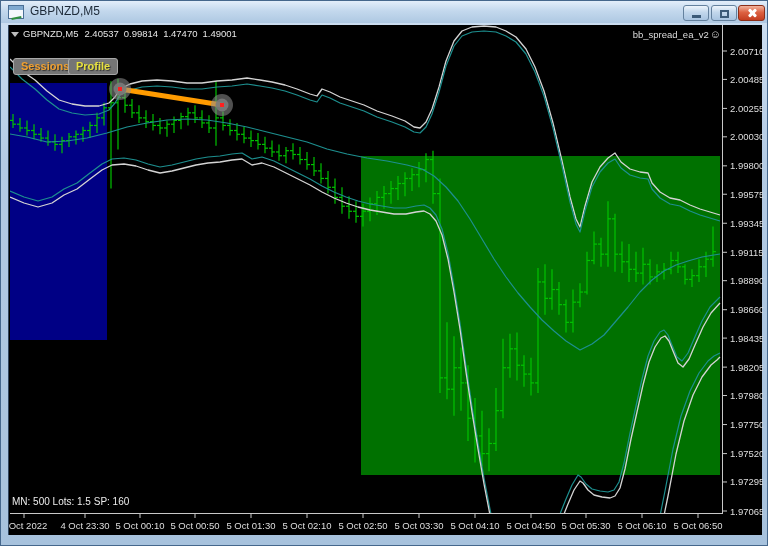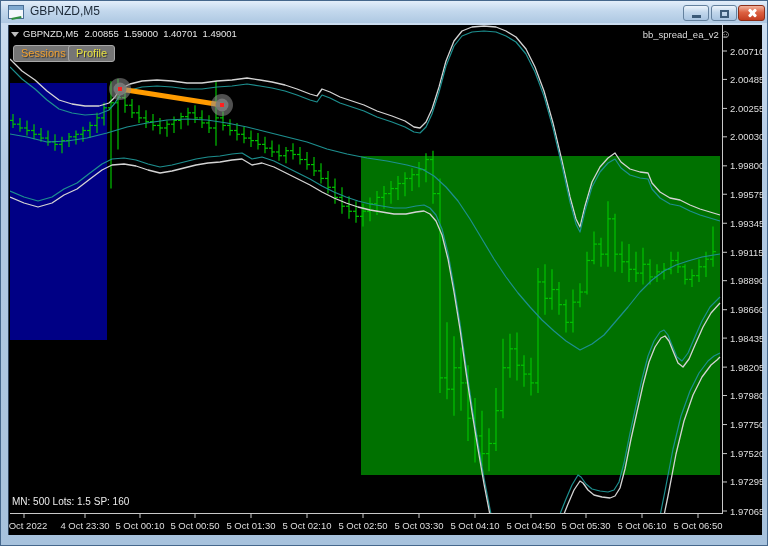--- a/index.html
+++ b/index.html
@@ -24,26 +24,26 @@
   .glyph-x:before,.glyph-x:after{content:"";position:absolute;left:4px;top:0;width:3px;height:10px;background:#fff;border-radius:1px;}
   .glyph-x:before{transform:rotate(45deg);} .glyph-x:after{transform:rotate(-45deg);}
   .client{position:absolute;left:7px;top:24px;width:754px;height:510px;background:#000;
           border-left:1px solid #30455e;padding-left:24px;}
   .chart-svg{position:absolute;left:0;top:0;}
   .hdr{position:absolute;left:10px;top:27px;font-size:9.5px;color:#e6e6e6;white-space:nowrap;z-index:5;}
   .caret{display:inline-block;width:0;height:0;border-left:4px solid transparent;border-right:4px solid transparent;
          border-top:5px solid #bcbcbc;margin-right:4px;position:relative;top:0px;}
   .hdr b{font-weight:normal;margin-right:6px;}
   .hdr span.q{margin-right:5px;}
-  .cbtn{position:absolute;top:44px;height:17px;padding:1px 7px 2px 7px;font-size:11px;font-weight:normal;
+  .cbtn{position:absolute;top:57px;height:17px;padding:1px 7px 2px 7px;font-size:11px;font-weight:bold;
         background:#757575;border:1px solid #a8a8a8;border-radius:3px;z-index:6;cursor:default;
         text-shadow:1px 1px 1px #303030;}
   .cbtn.sessions{left:12px;color:#f0a030;}
   .cbtn.profile{left:67px;color:#e6e040;text-align:right;}
-  .ea{position:absolute;right:36px;top:27px;font-size:9.5px;color:#dedede;z-index:5;}
+  .ea{position:absolute;right:46px;top:27px;font-size:9.5px;color:#dedede;z-index:5;}
   .ea .smiley{font-size:11px;margin-left:1px;}
   .status{position:absolute;left:11px;top:495px;font-size:10px;color:#ececec;z-index:5;}
 </style>
 </head>
 <body>
 
 <div class="window">
 
   <div class="titlebar">
     <span class="title-icon"></span>
@@ -654,21 +654,21 @@
         <line x1="584" y1="512" x2="584" y2="517" stroke="#C8C8C8" stroke-width="1"></line>
         <text x="584" y="528" fill="#DFDFDF" text-anchor="middle" font-size="9.5px" font-family="&quot;Liberation Sans&quot;,sans-serif">5 Oct 05:30</text>
         <line x1="640" y1="512" x2="640" y2="517" stroke="#C8C8C8" stroke-width="1"></line>
         <text x="640" y="528" fill="#DFDFDF" text-anchor="middle" font-size="9.5px" font-family="&quot;Liberation Sans&quot;,sans-serif">5 Oct 06:10</text>
         <line x1="696" y1="512" x2="696" y2="517" stroke="#C8C8C8" stroke-width="1"></line>
         <text x="696" y="528" fill="#DFDFDF" text-anchor="middle" font-size="9.5px" font-family="&quot;Liberation Sans&quot;,sans-serif">5 Oct 06:50</text>
       </svg>
   </div>
 
   <div class="hdr">
-    <span class="caret"></span><b>GBPNZD,M5</b><span class="q">2.00855</span><span class="q">1.59000</span><span class="q">1.40701</span><span class="q">1.49001</span>
+    <span class="caret"></span><b>GBPNZD,M5</b><span class="q">2.40537</span><span class="q">0.99814</span><span class="q">1.47470</span><span class="q">1.49001</span>
   </div>
 
   <div class="cbtn sessions">Sessions</div>
   <div class="cbtn profile">Profile</div>
 
   <div class="ea">
     <span>bb_spread_ea_v2</span><span class="smiley">☺</span>
   </div>
 
   <div class="status">MN: 500 Lots: 1.5 SP: 160</div>

